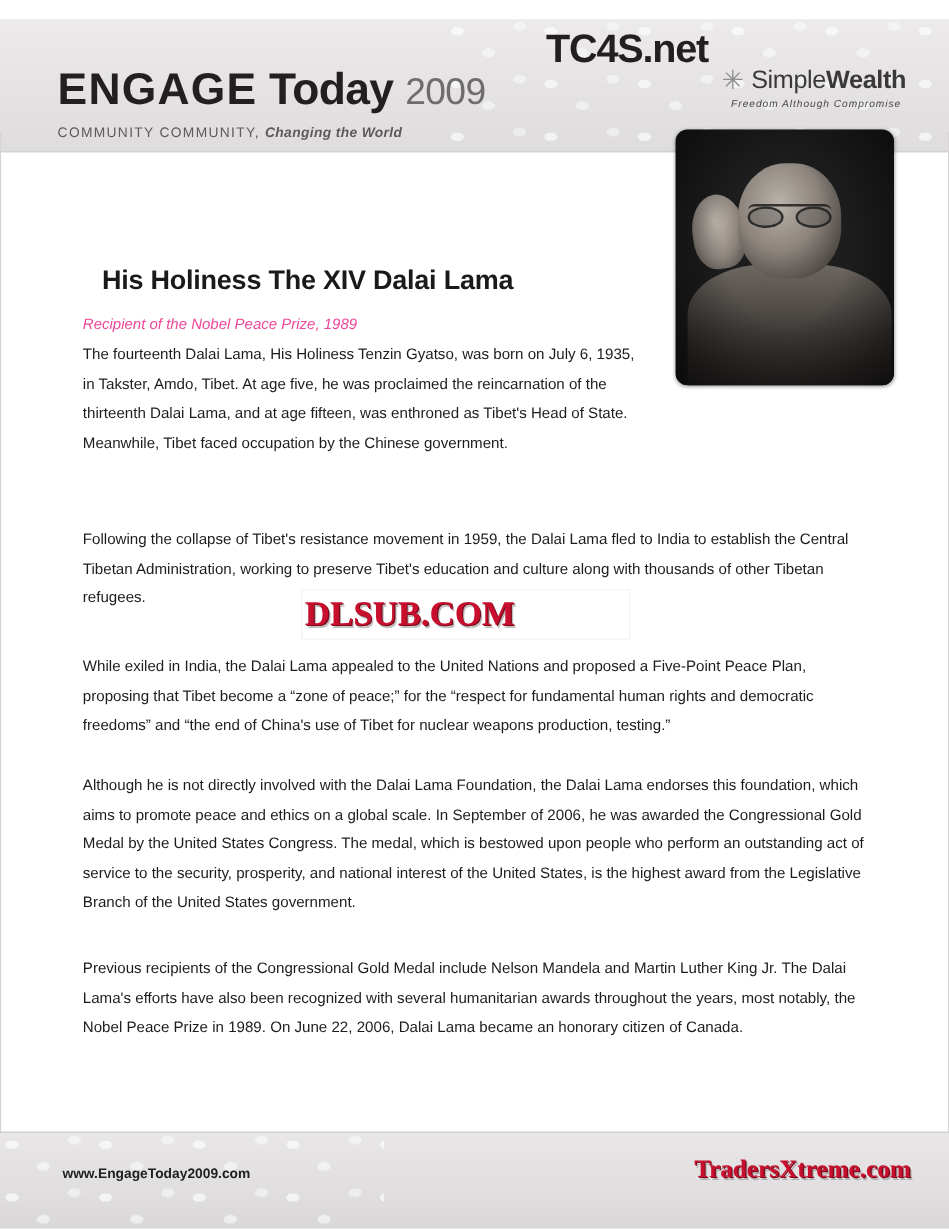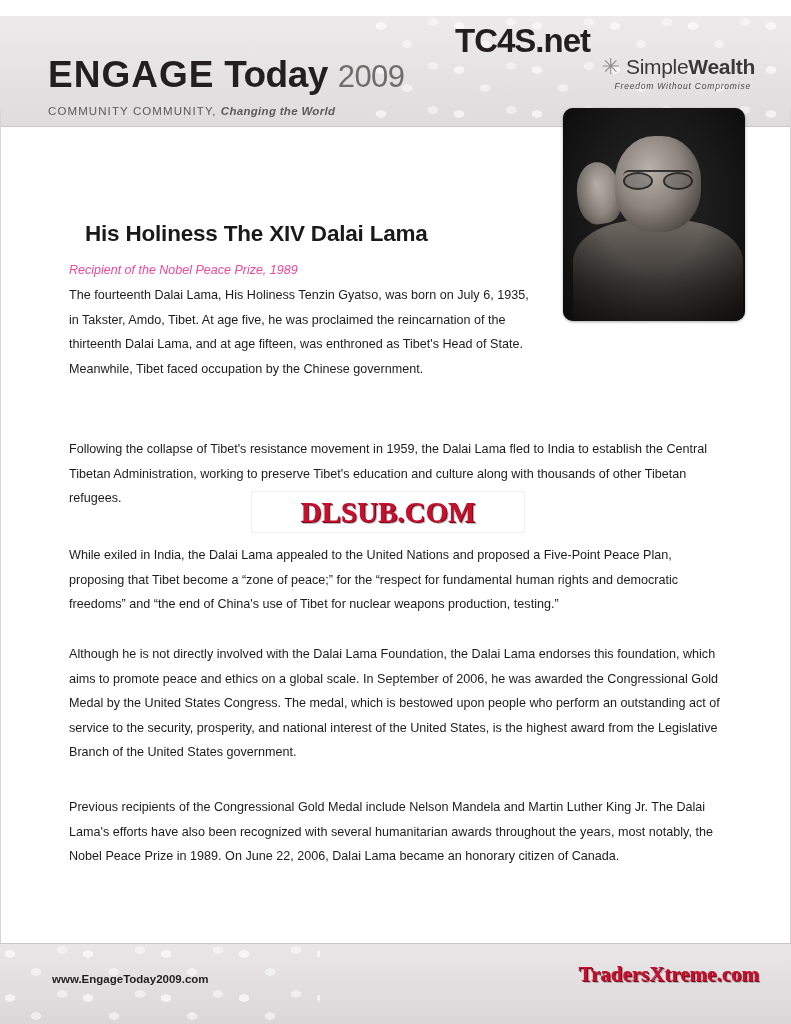--- a/index.html
+++ b/index.html
@@ -247,21 +247,20 @@
   .watermark {
     position: absolute;
     left: 252px;
     top: 492px;
     width: 268px;
     height: 36px;
     background: #ffffff;
     border: 2px solid #ffffff;
     display: flex;
     align-items: center;
-    justify-content: center;
     box-shadow: 0 0 0 1px rgba(0,0,0,0.06);
   }
   .watermark-text {
     font-family: "Liberation Serif", serif;
     font-size: 29px;
     font-weight: bold;
     color: #c8102e;
     letter-spacing: 0px;
     text-shadow:
       1px 1px 0 #7a0a1c,
@@ -335,21 +334,21 @@
         <span class="bolditalic">Changing the World</span>
       </div>
     </div>
 
     <div class="brand">
       <div class="brand-tc4s">TC4S.net</div>
       <div class="brand-sw-row">
         <span class="asterisk-icon">✳</span>
         <span class="brand-sw"><span class="light">Simple</span><span>Wealth</span></span>
       </div>
-      <div class="brand-sub">Freedom Without Compromise</div>
+      <div class="brand-sub">Freedom Although Compromise</div>
     </div>
   </div>
 
   <div class="edge-rule" style="left:0; top:110px; height:834px;"></div>
   <div class="edge-rule" style="right:0; top:110px; height:834px;"></div>
 
   <div class="portrait">
     <div class="robe"></div>
     <div class="hand"></div>
     <div class="head"></div>

